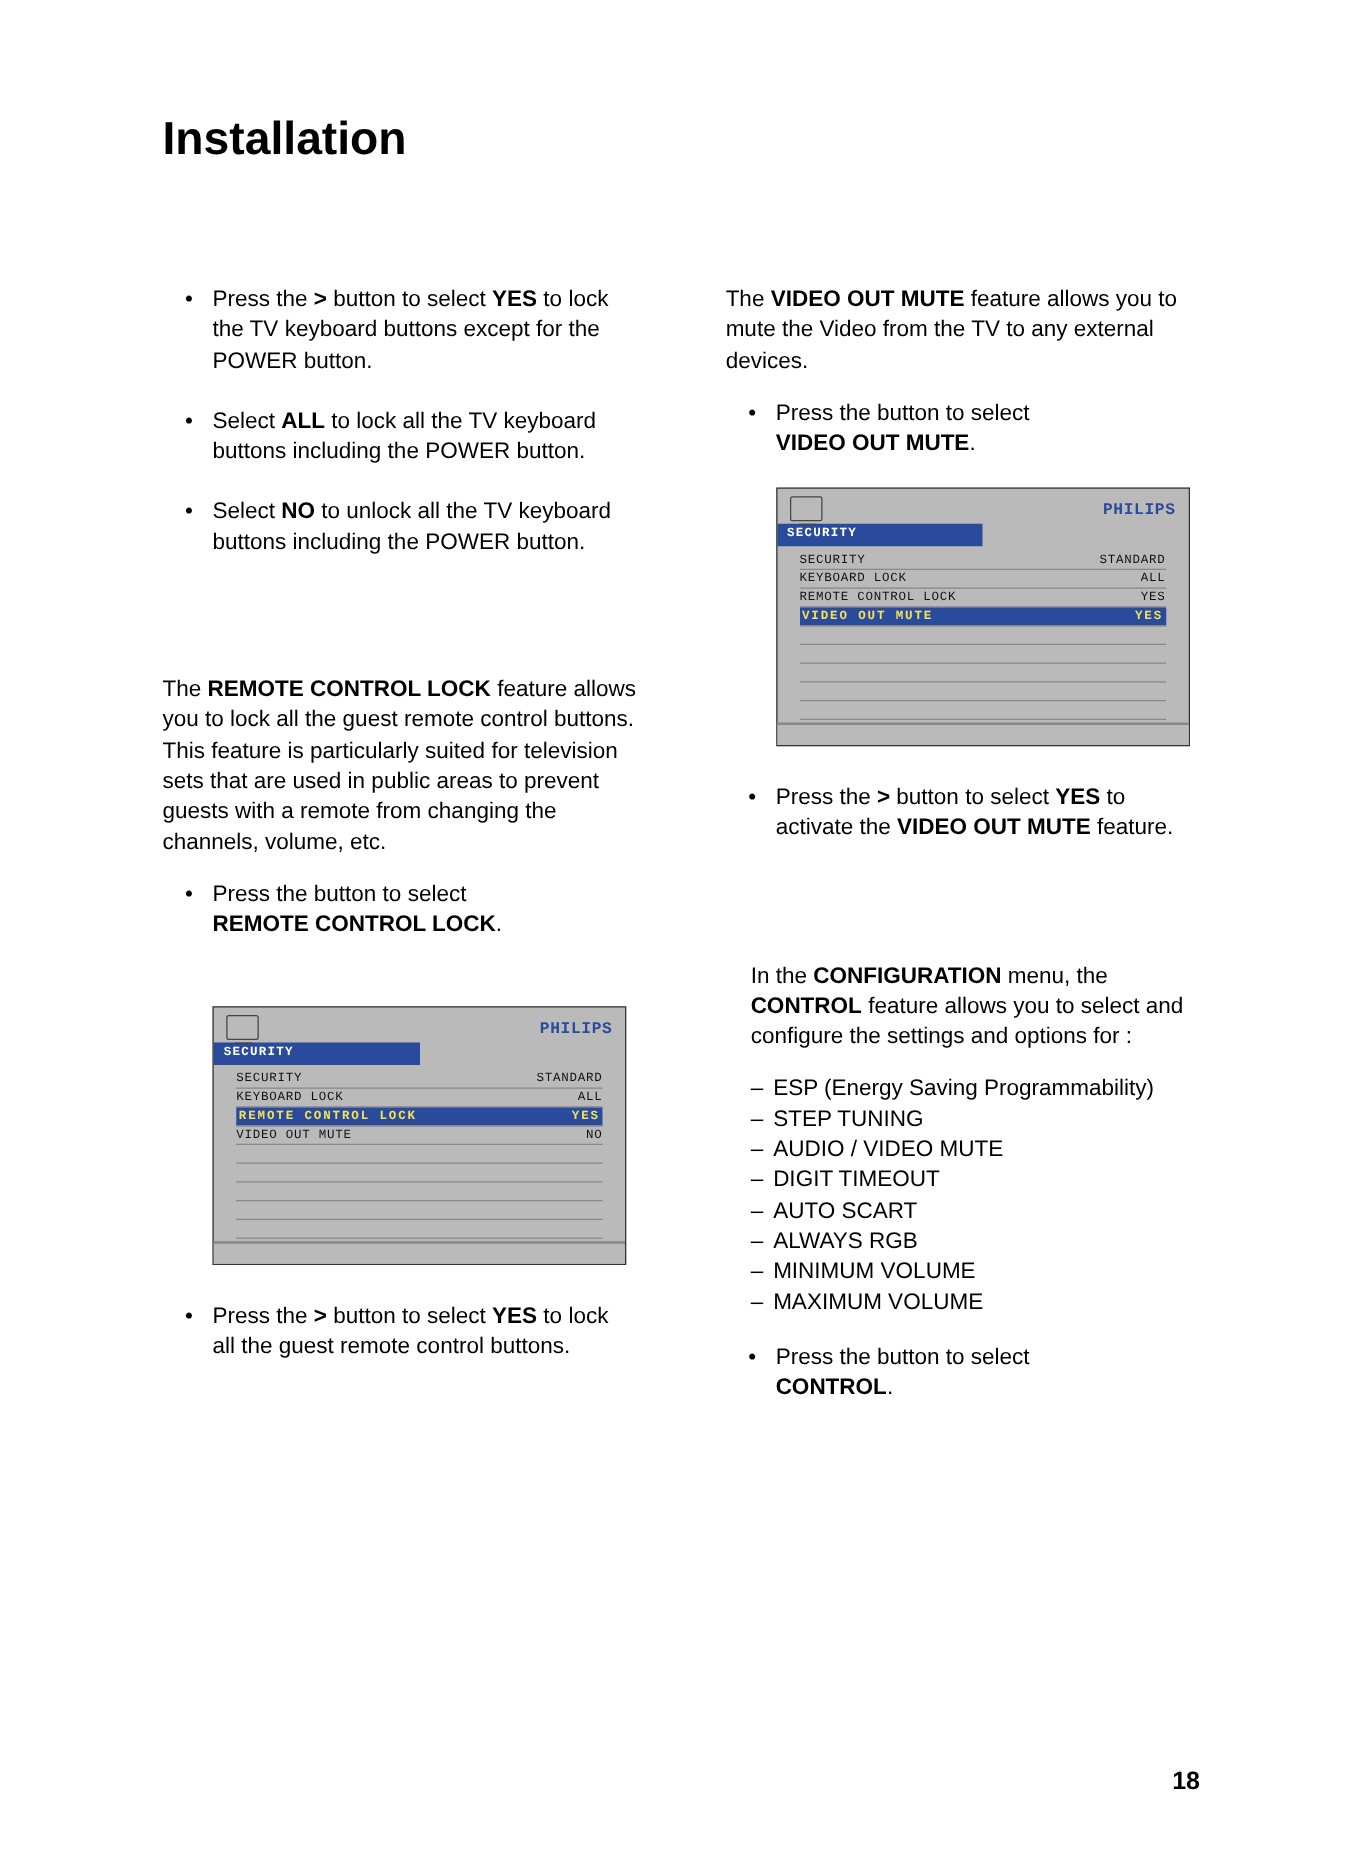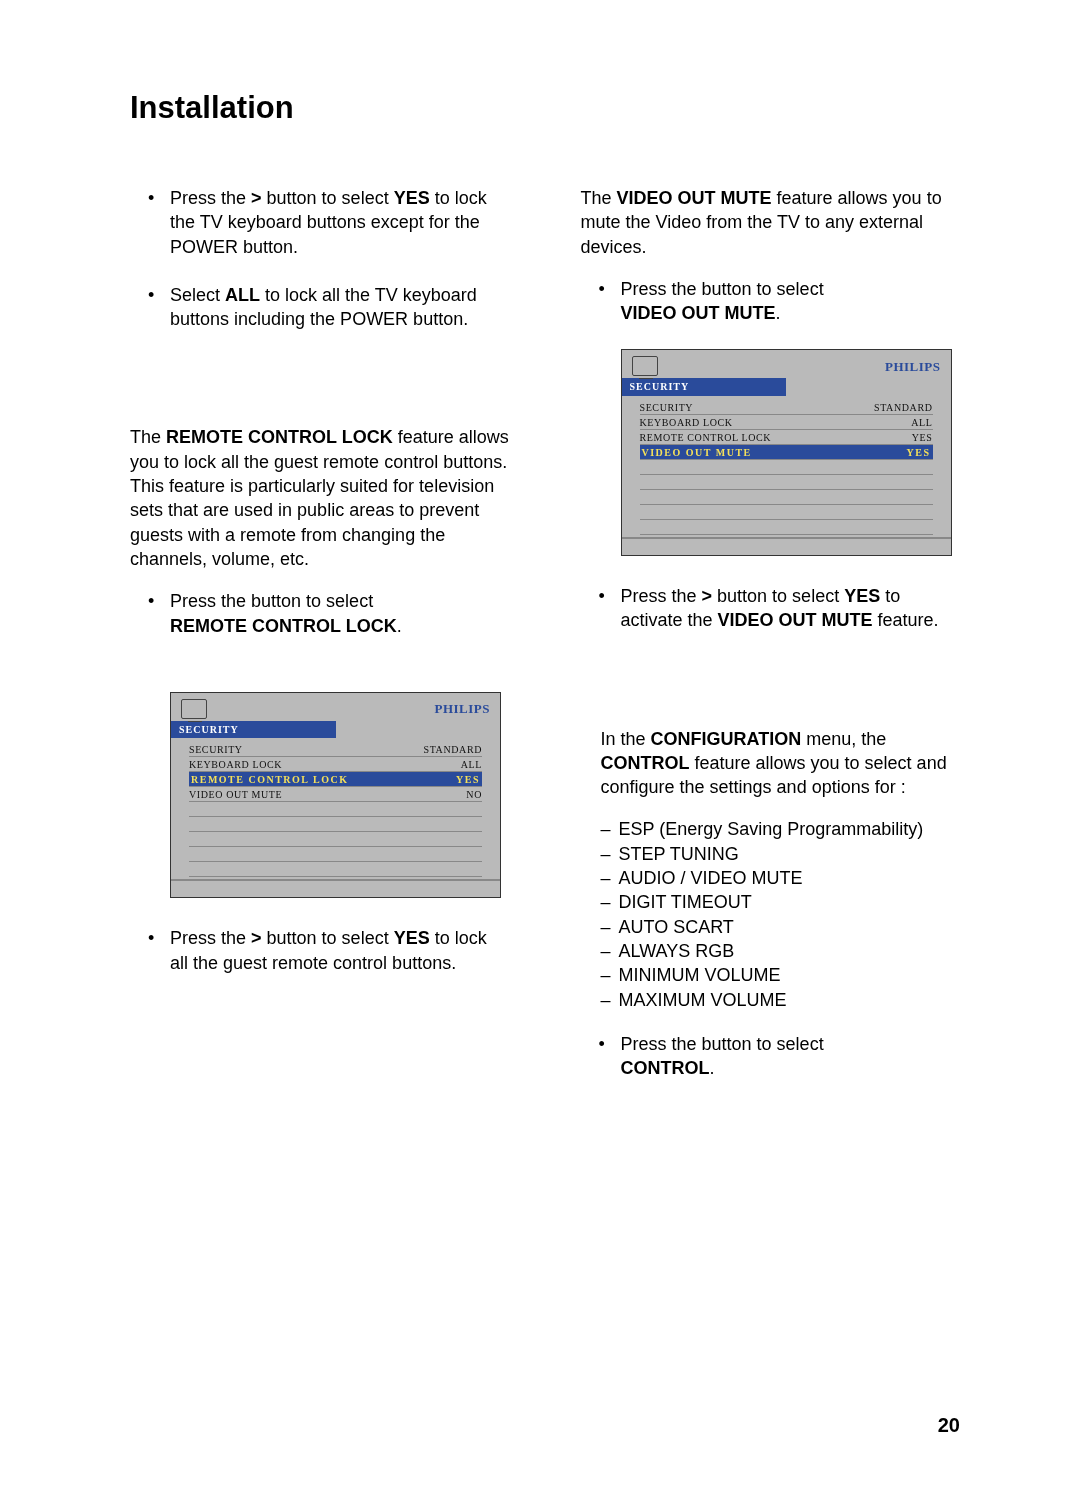--- a/index.html
+++ b/index.html
@@ -6,23 +6,23 @@
   body {
     width: 1080px;
     height: 1492px;
     background: #fff;
     font-family: Arial, Helvetica, sans-serif;
     color: #000;
     position: relative;
     padding: 90px 120px 60px 130px;
   }
   .page-title {
-    font-size: 31px;
-    font-weight: bold;
-    margin-bottom: 60px;
+    font-size: 37px;
+    font-weight: bold;
+    margin-bottom: 95px;
   }
   .columns {
     display: flex;
     gap: 71px;
   }
   .col {
     width: 390px;
     font-size: 18px;
     line-height: 1.35;
   }
@@ -42,21 +42,21 @@
   .section-num { font-weight: bold; margin-bottom: 22px; }
   .spacer { height: 70px; }
   .spacer-sm { height: 30px; }
 
   .osd {
     width: 331px;
     margin-left: 40px;
     margin-bottom: 28px;
     border: 1px solid #333;
     background: #bababa;
-    font-family: Liberation Serif, serif;
+    font-family: Liberation Mono, monospace;
   }
   .osd-header {
     display: flex;
     align-items: center;
     justify-content: space-between;
     padding: 4px 10px 0 10px;
     height: 28px;
   }
   .osd-icon {
     width: 26px; height: 20px;
@@ -129,20 +129,23 @@
 <div class="columns">
 
   <div class="col">
     <ul class="bullet-list">
       <li>
         <span>Press the </span><span class="bold">&gt;</span><span> button to select </span><span class="bold">YES</span><span> to lock the TV keyboard buttons except for the POWER button.</span>
       </li>
       <li>
         <span>Select </span><span class="bold">ALL</span><span> to lock all the TV keyboard buttons including the POWER button.</span>
       </li>
+      <li>
+        <span>Select </span><span class="bold">NO</span><span> to unlock all the TV keyboard buttons including the POWER button.</span>
+      </li>
     </ul>
 
     <div class="spacer"></div>
 
     <p class="para">
       <span>The </span><span class="bold">REMOTE CONTROL LOCK</span><span> feature allows you to lock all the guest remote control buttons. This feature is particularly suited for television sets that are used in public areas to prevent guests with a remote from changing the channels, volume, etc.</span>
     </p>
 
     <ul class="bullet-list">
       <li>
@@ -266,13 +269,13 @@
 
     <ul class="bullet-list">
       <li>
         <span>Press the  </span><span> button to select</span><br>
         <span class="bold">CONTROL</span><span>.</span>
       </li>
     </ul>
   </div>
 </div>
 
-<div class="page-num">20</div>
+<div class="page-num">18</div>
 
 </body></html>

